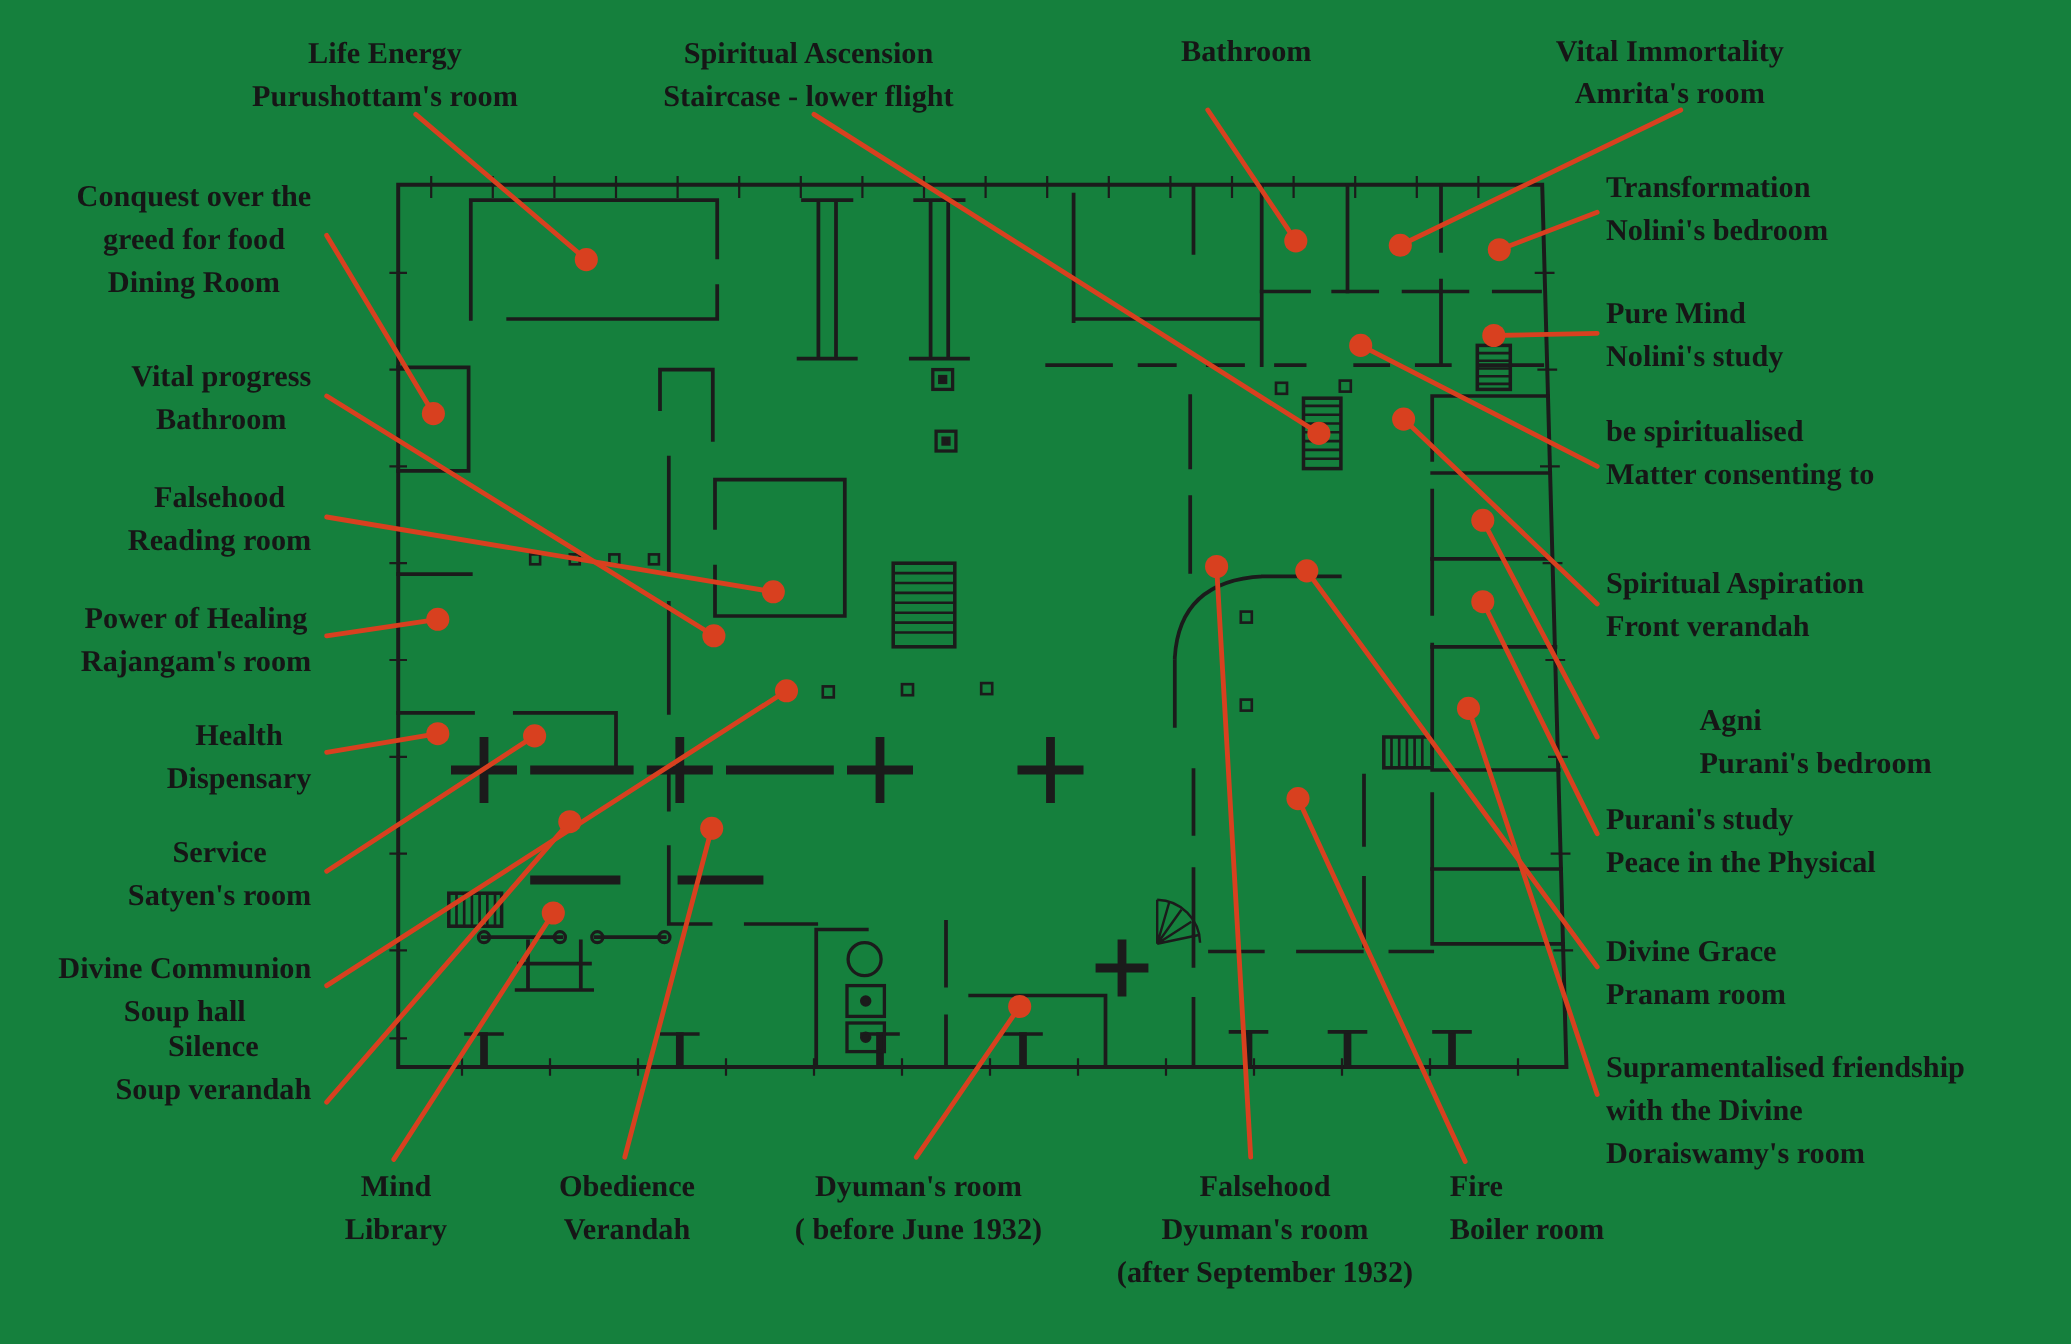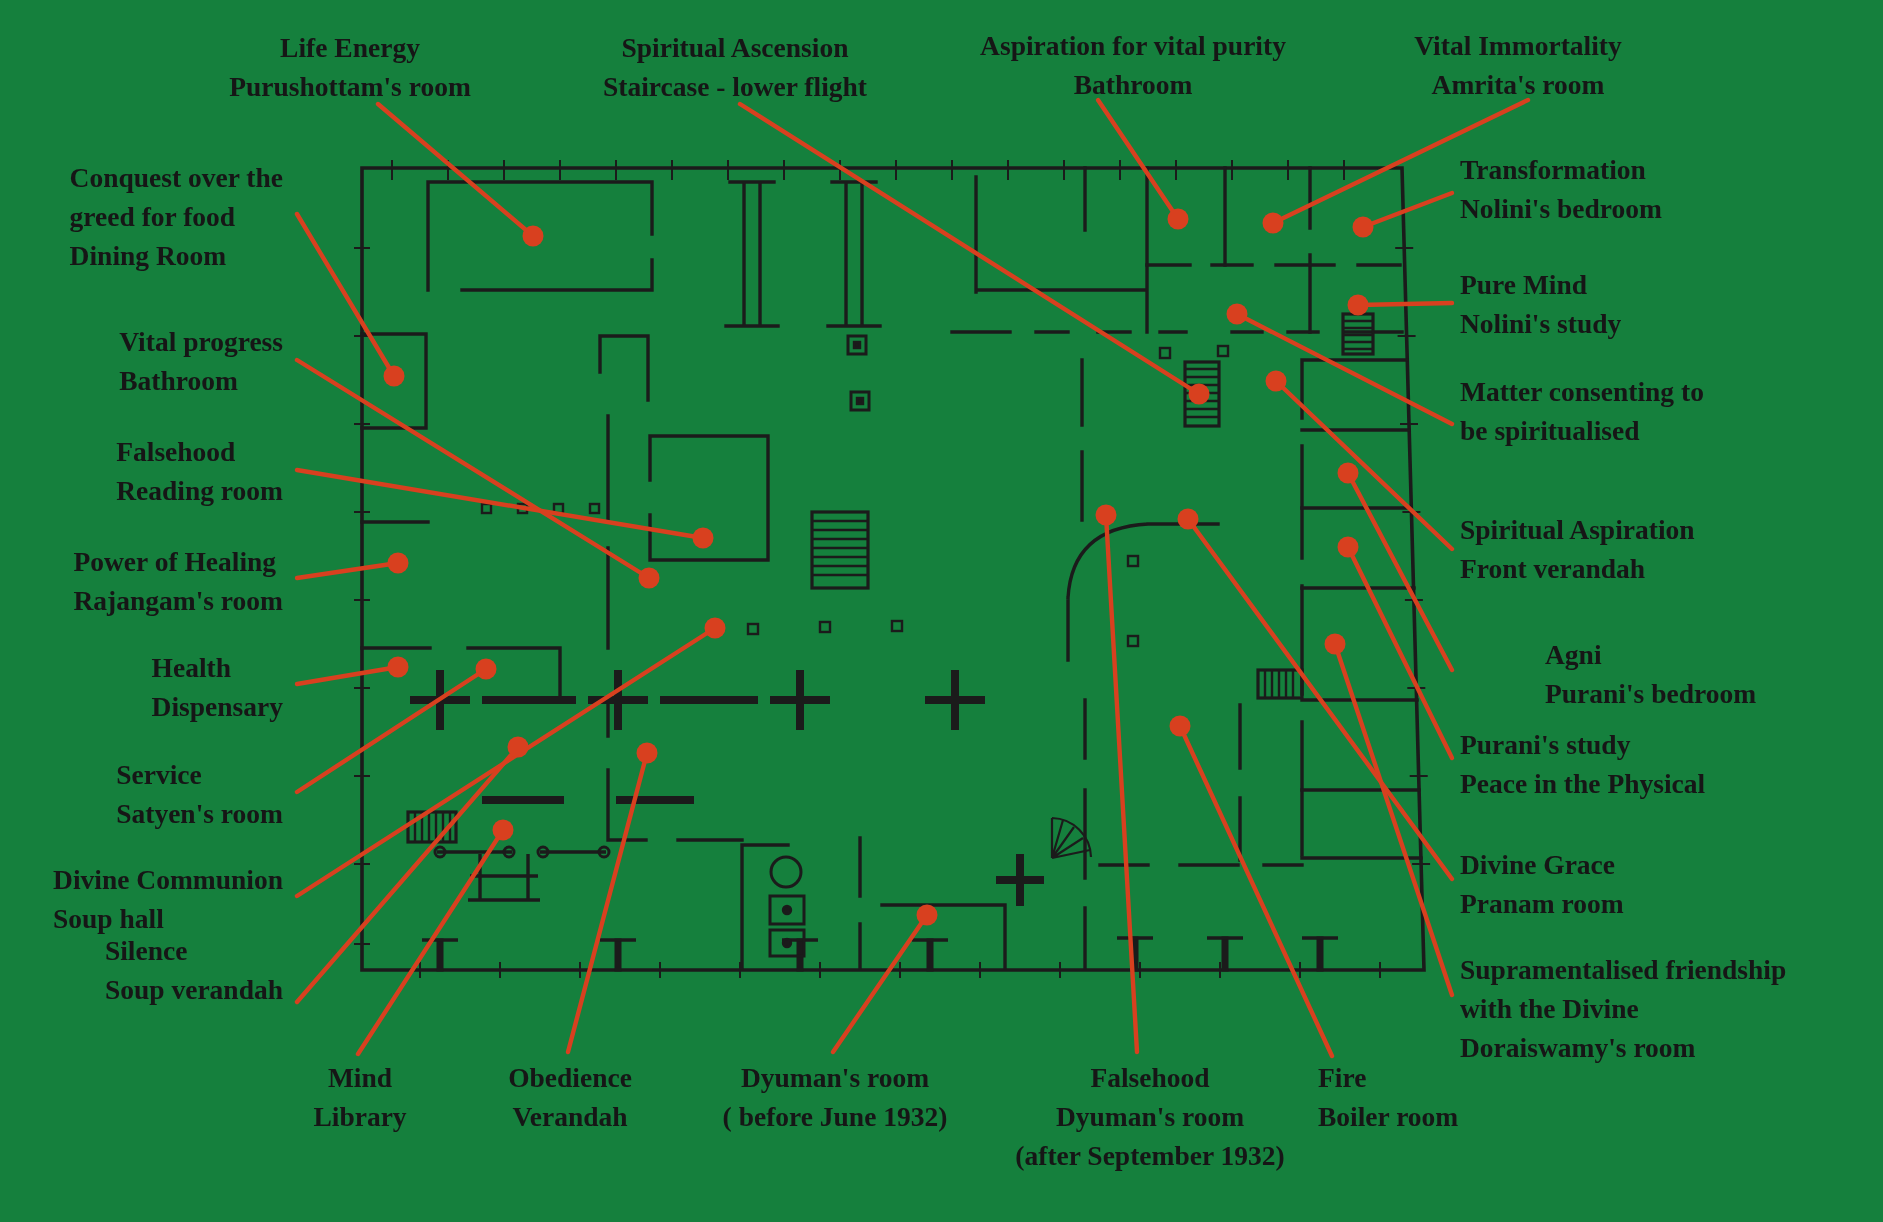--- a/index.html
+++ b/index.html
@@ -2,21 +2,21 @@
 <html><head>
 <meta charset="utf-8">
 <style>
   html,body{margin:0;padding:0;background:#ffffff;}
   #stage{position:relative;width:1883px;height:1222px;background:#15803d;overflow:hidden;
          font-family:"Liberation Serif",serif;}
   #plan-svg{position:absolute;left:0;top:0;}
   .ann{position:absolute;font-weight:bold;font-size:27.5px;line-height:39px;color:#161616;
        white-space:nowrap;}
   .ann.center{text-align:center;transform:translateX(-50%);}
-  .ann.right{text-align:left;}
+  .ann.right{text-align:center;}
   .ann.left{text-align:left;}
   .ann span{display:block;}
 </style>
 </head>
 <body>
 
 <div id="stage">
   <svg id="plan-svg" width="1883" height="1222" viewBox="0 0 1883 1222">
 
     <g fill="none" stroke="#1b1b1b" stroke-width="3.6" stroke-linecap="square">
@@ -172,38 +172,37 @@
   <div id="labels">
       <div class="ann center" style="left: 350px; top: 28px;">
         <span>Life Energy</span>
         <span>Purushottam's room</span>
       </div>
       <div class="ann center" style="left: 735px; top: 28px;">
         <span>Spiritual Ascension</span>
         <span>Staircase - lower flight</span>
       </div>
       <div class="ann center" style="left: 1133px; top: 26px;">
-        <span>Aspiration for vital purity</span>
         <span>Bathroom</span>
       </div>
       <div class="ann center" style="left: 1518px; top: 26px;">
         <span>Vital Immortality</span>
         <span>Amrita's room</span>
       </div>
       <div class="ann left" style="left: 1460px; top: 150px;">
         <span>Transformation</span>
         <span>Nolini's bedroom</span>
       </div>
       <div class="ann left" style="left: 1460px; top: 265px;">
         <span>Pure Mind</span>
         <span>Nolini's study</span>
       </div>
       <div class="ann left" style="left: 1460px; top: 372px;">
+        <span>be spiritualised</span>
         <span>Matter consenting to</span>
-        <span>be spiritualised</span>
       </div>
       <div class="ann left" style="left: 1460px; top: 510px;">
         <span>Spiritual Aspiration</span>
         <span>Front verandah</span>
       </div>
       <div class="ann left" style="left: 1545px; top: 635px;">
         <span>Agni</span>
         <span>Purani's bedroom</span>
       </div>
       <div class="ann left" style="left: 1460px; top: 725px;">

